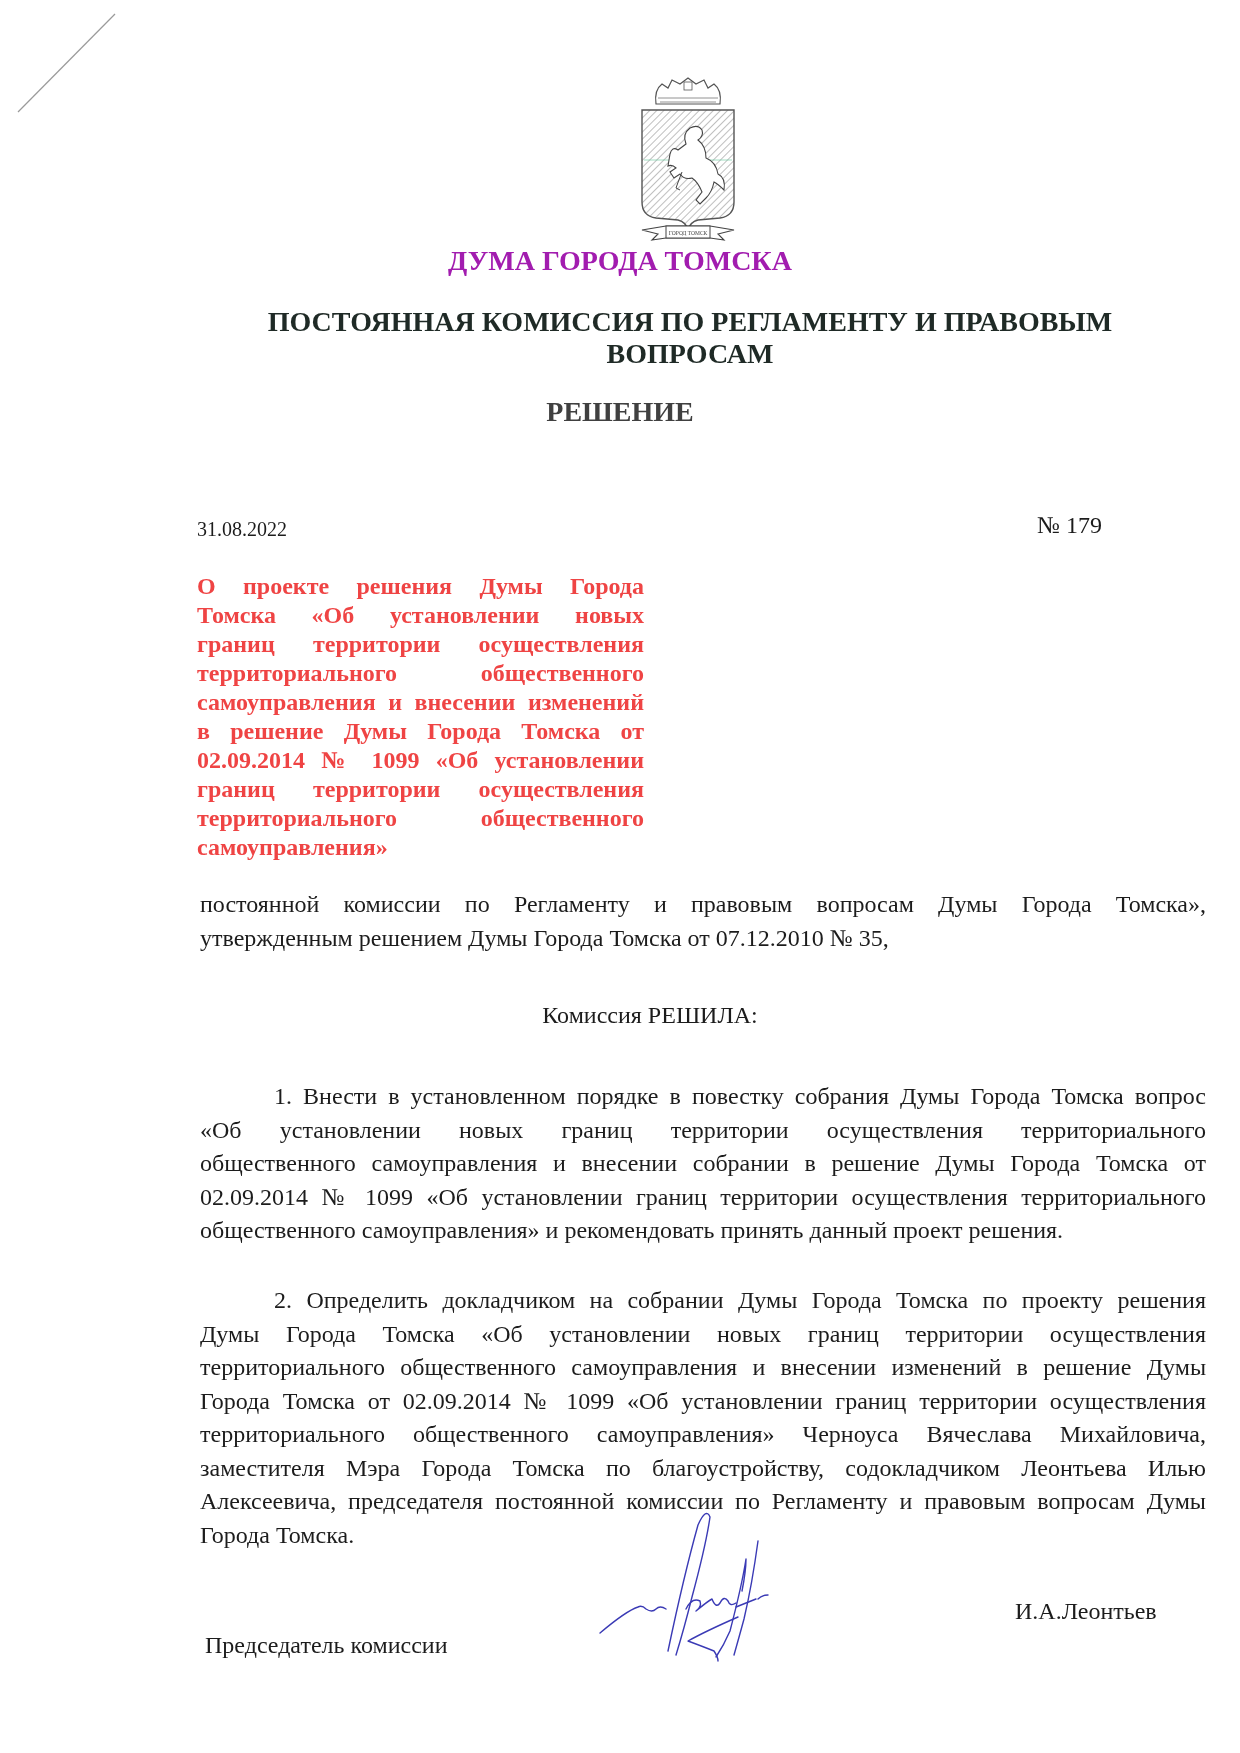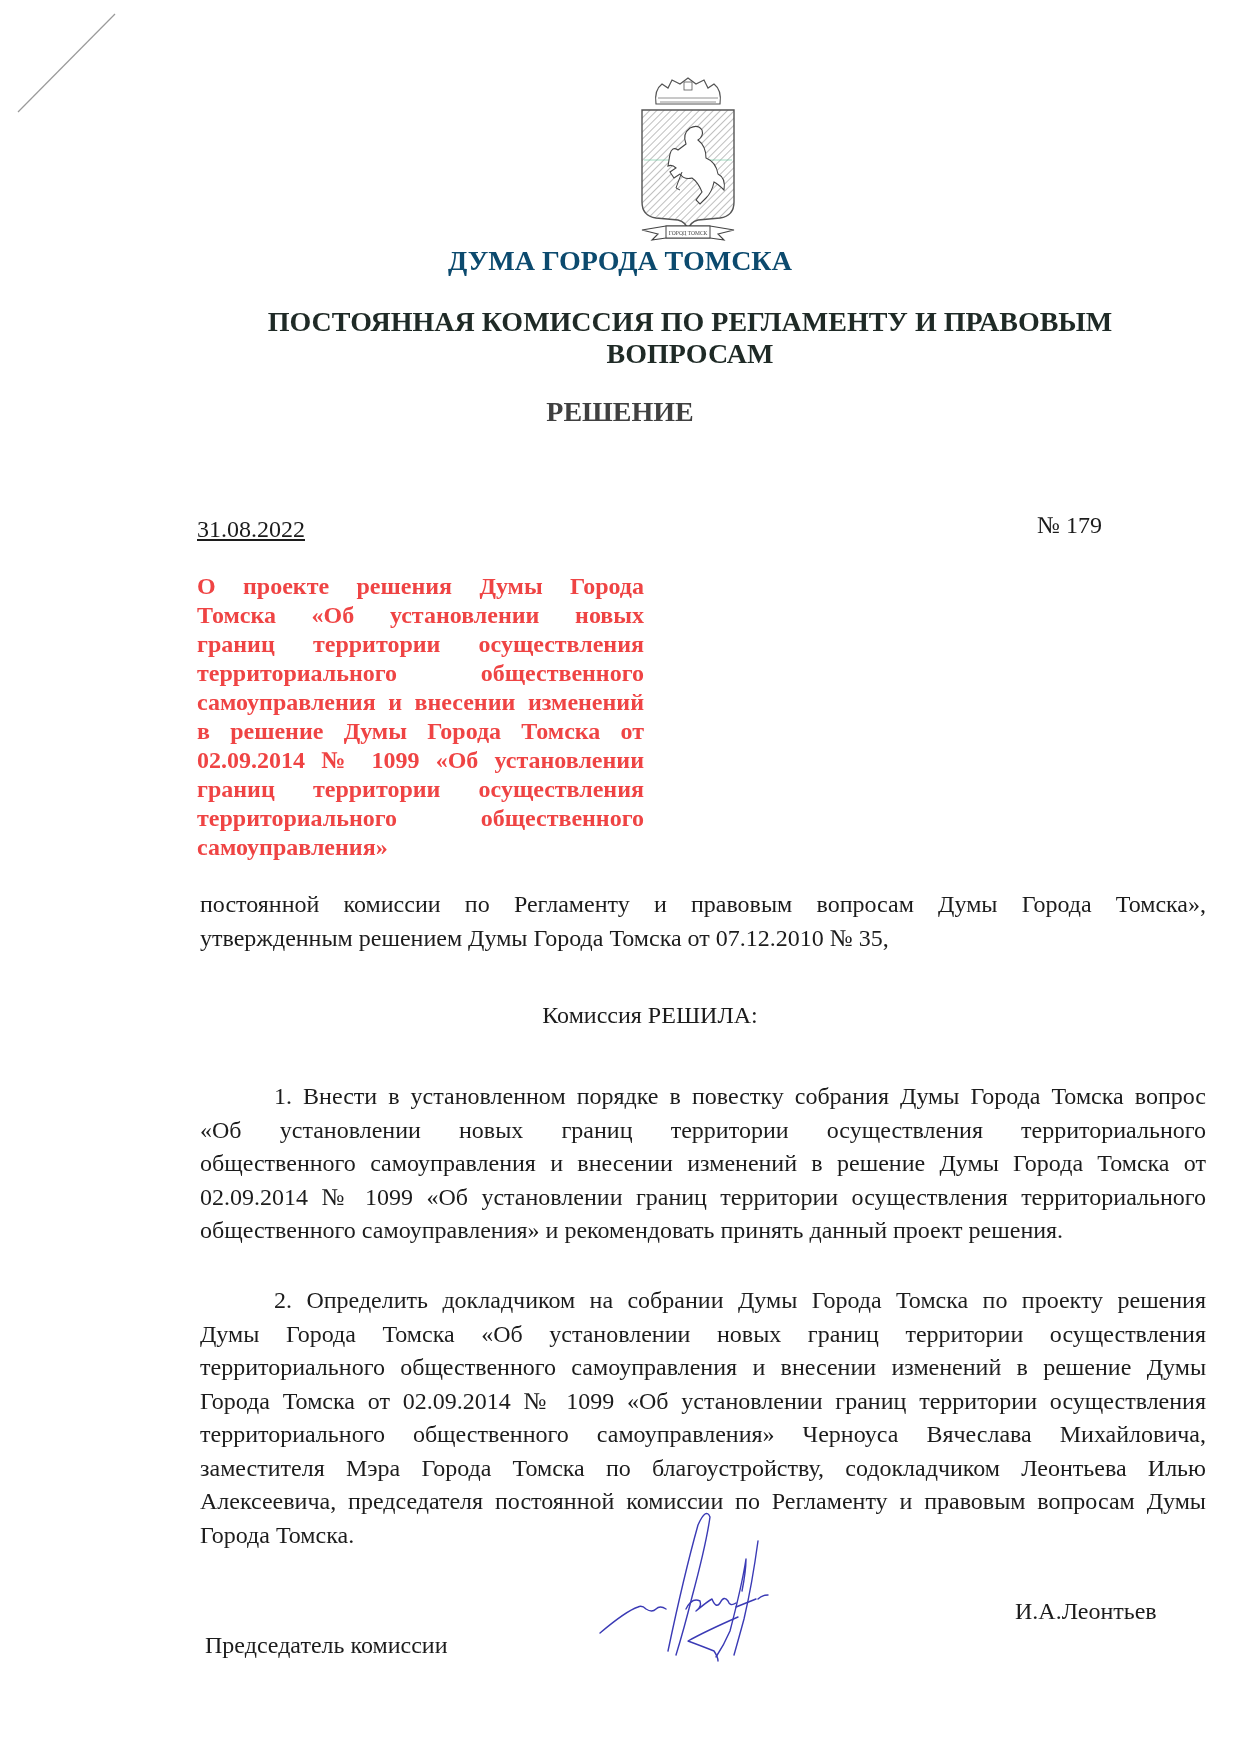--- a/index.html
+++ b/index.html
@@ -1,24 +1,24 @@
 <!DOCTYPE html>
 <html><head>
 <meta charset="utf-8">
 <style>
   html, body { margin:0; padding:0; background:#ffffff; }
   body { width:1240px; height:1753px; position:relative; overflow:hidden;
          font-family:"Liberation Serif", "DejaVu Serif", serif; color:#1c1c1c; }
   .abs { position:absolute; }
   .scan-line { left:0; top:0; width:140px; height:130px; }
   .emblem { left:636px; top:74px; width:104px; height:172px; }
-  .h-title { left:0; width:1240px; top:244px; text-align:center; font-weight:bold; font-size:28px; line-height:34px; color:#0c4a6e; }
+  .h-title { left:0; width:1240px; top:244px; text-align:center; font-weight:bold; font-size:28px; line-height:34px; color:#a21caf; }
   .h-commission { left:200px; width:980px; top:306px; text-align:center; font-weight:bold; font-size:28px; line-height:32px; color:#1f2a26; }
   .h-decision { left:0; width:1240px; top:396px; text-align:center; font-weight:bold; font-size:28px; line-height:32px; color:#404040; }
-  .date { left:197px; top:514px; font-size:24px; line-height:30px;text-decoration:underline; }
+  .date { left:197px; top:514px; font-size:20px; line-height:30px; }
   .number { left:1037px; top:510px; font-size:24px; line-height:30px; }
   .subject { left:197px; top:572px; width:447px; font-weight:bold; font-size:24px; line-height:29px; text-align:justify; text-align-last:left; color:#ef4444; }
   .subject span { display:block; text-align:justify; text-align-last:justify; }
   .subject span.last { text-align-last:left; }
   .body-text { left:200px; width:1006px; font-size:24px; line-height:33.5px; }
   .body-text .ln { display:block; text-align:justify; text-align-last:justify; white-space:nowrap; overflow:visible; }
   .body-text .ln.last { text-align-last:left; }
   .body-text .ln.indent { padding-left:74px; }
   .para-preamble { top:888px; }
   .resolved { left:0; width:1240px; top:1000px; text-align:center; font-size:24px; line-height:30px; padding-left:60px; box-sizing:border-box; }
@@ -83,21 +83,21 @@
 <div class="abs body-text para-preamble">
   <span class="ln">постоянной комиссии по Регламенту и правовым вопросам Думы Города Томска»,</span>
   <span class="ln last">утвержденным решением Думы Города Томска от 07.12.2010 № 35,</span>
 </div>
 
 <div class="abs resolved">Комиссия РЕШИЛА:</div>
 
 <div class="abs body-text para-1">
   <span class="ln indent">1. Внести в установленном порядке в повестку собрания Думы Города Томска вопрос</span>
   <span class="ln">«Об установлении новых границ территории осуществления территориального</span>
-  <span class="ln">общественного самоуправления и внесении изменений в решение Думы Города Томска от</span>
+  <span class="ln">общественного самоуправления и внесении собрании в решение Думы Города Томска от</span>
   <span class="ln">02.09.2014 № 1099 «Об установлении границ территории осуществления территориального</span>
   <span class="ln last">общественного самоуправления» и рекомендовать принять данный проект решения.</span>
 </div>
 
 <div class="abs body-text para-2">
   <span class="ln indent">2. Определить докладчиком на собрании Думы Города Томска по проекту решения</span>
   <span class="ln">Думы Города Томска «Об установлении новых границ территории осуществления</span>
   <span class="ln">территориального общественного самоуправления и внесении изменений в решение Думы</span>
   <span class="ln">Города Томска от 02.09.2014 № 1099 «Об установлении границ территории осуществления</span>
   <span class="ln">территориального общественного самоуправления» Черноуса Вячеслава Михайловича,</span>

